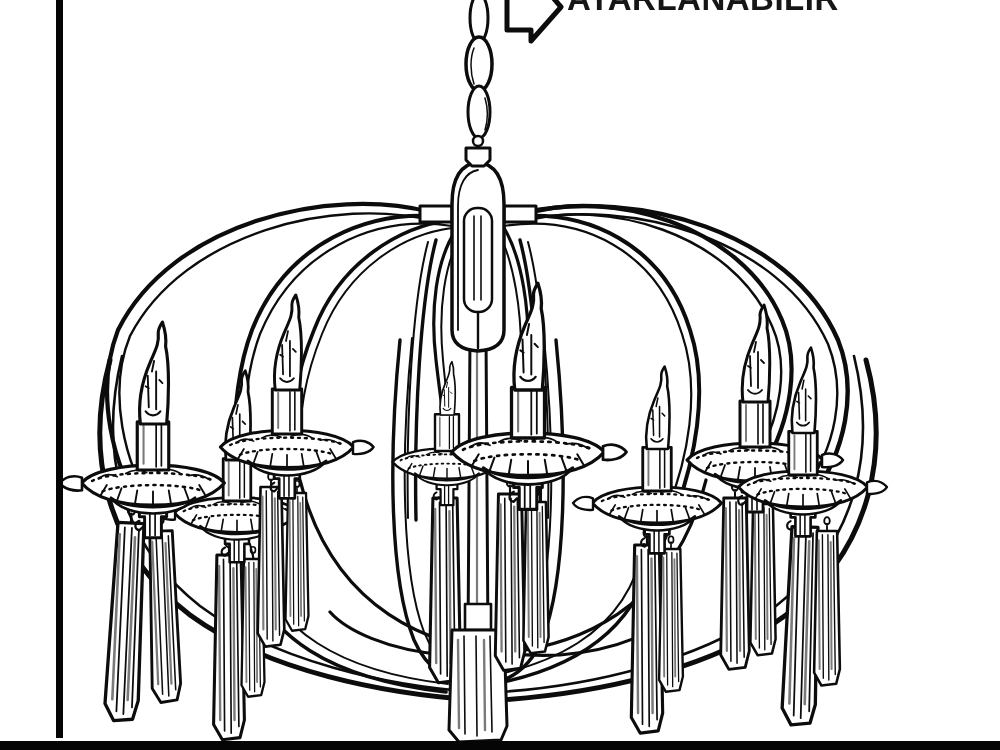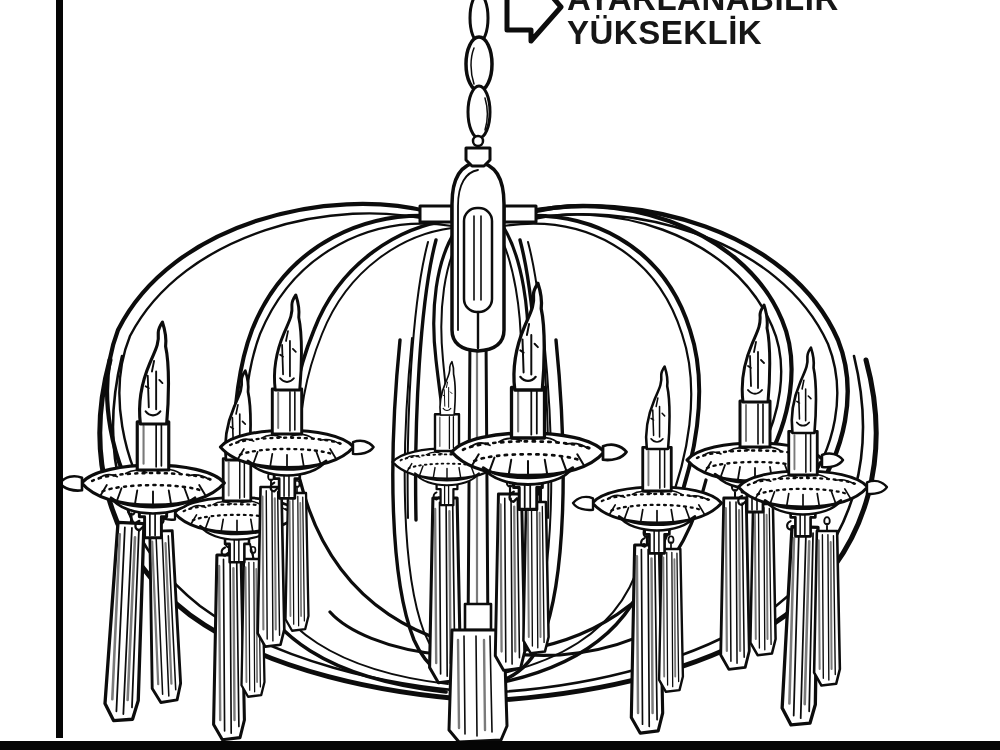--- a/index.html
+++ b/index.html
@@ -213,18 +213,17 @@
       <ellipse class="w" cx="479" cy="112" rx="11" ry="26" stroke-width="3"></ellipse>
       <path class="k" stroke-width="1.5" d="M 474,48 C 470,58 470,72 474,84 M 485,98 C 488,108 488,120 485,130"></path>
       <circle class="w" cx="478" cy="141" r="5" stroke-width="2.5"></circle>
     </g>
 
     <path class="w" stroke-width="5" stroke-linejoin="miter" d="M 507,-18 L 507,30 L 531,30 L 531,41 L 561,7 L 531,-28 L 531,-18 Z"></path>
   </svg>
 
   <div class="annot">
     <div>AYARLANABİLİR</div>
-    <div>YÜKSEKLİK</div>
   </div>
 
   <div class="left-line"></div>
   <div class="bottom-bar"></div>
 </div>
 
 </body></html>

